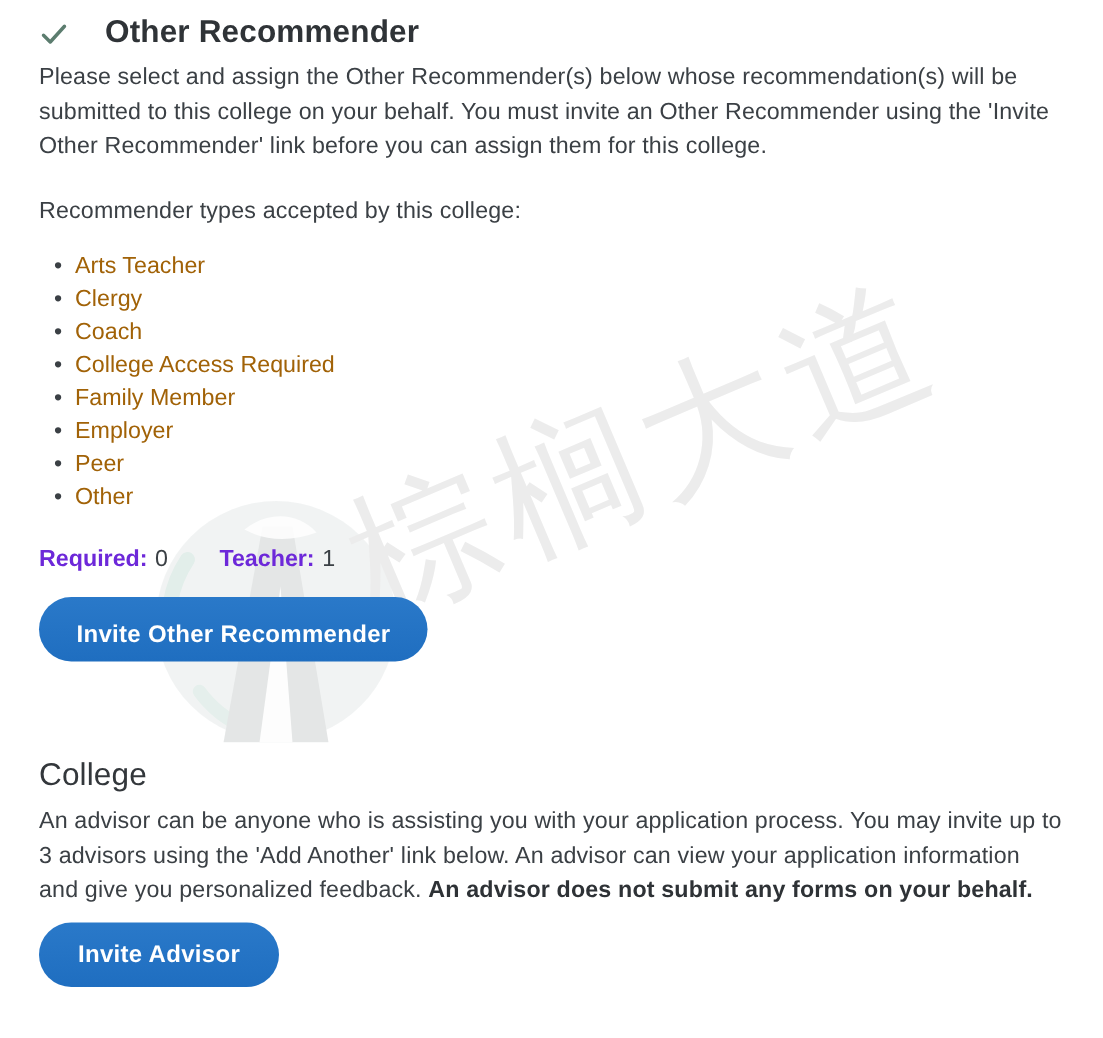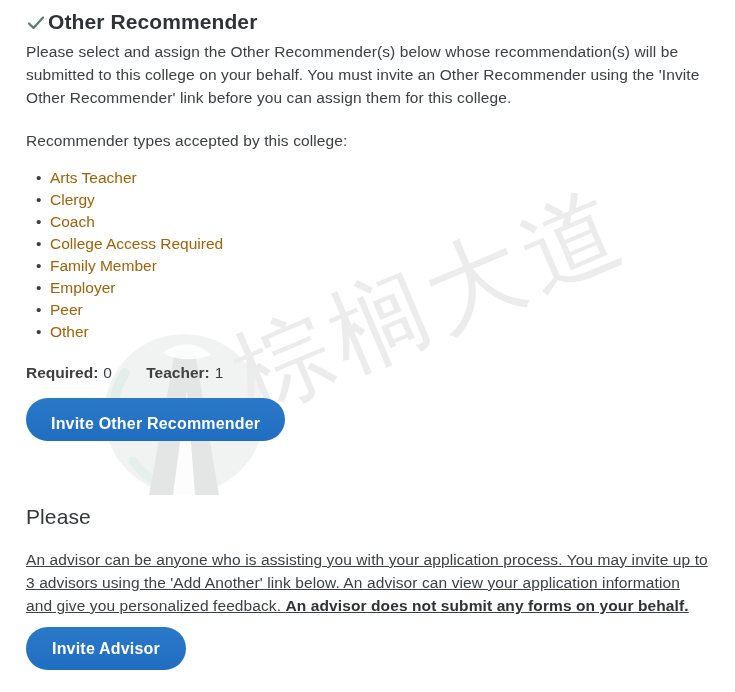--- a/index.html
+++ b/index.html
@@ -15,21 +15,21 @@
     position:absolute; left:430px; top:301px;
     transform:translate(-50%,-50%) rotate(-23deg);
     font-size:96px; line-height:1; letter-spacing:8px; white-space:nowrap;
     color:#ececec; font-weight:400;
   }
   .wm-logo { position:absolute; left:103px; top:333px; width:162px; height:162px; opacity:.65; }
 
   
   .content { position:relative; z-index:1; padding:10px 26px 0 26px; }
 
-  .section-head { display:flex; align-items:center; gap:2px; height:24px; }
+  .section-head { display:flex; align-items:center; gap:24px; height:24px; }
   .section-head .title { font-size:21px; font-weight:600; color:#2f3337; letter-spacing:.1px; }
   .check-icon { width:20px; height:20px; flex:0 0 auto; margin-top:2px; }
 
   .body-text {
     font-size:15.5px; line-height:23px; letter-spacing:.1px;
     color:#3b4045; margin:0; max-width:692px;
   }
   .p-intro { margin-top:6px; }
   .p-types { margin-top:20px; }
 
@@ -37,39 +37,39 @@
   ul.types li {
     position:relative; padding-left:24px; line-height:22px;
     font-size:15.5px; color:#a16207;
   }
   ul.types li::before {
     content:"\2022"; position:absolute; left:10px; top:0;
     color:#3b4045; font-size:15.5px;
   }
 
   .req-row { margin-top:21px; font-size:15.5px; line-height:18px; color:#3b4045; }
-  .req-row .lbl { font-weight:700; color:#404040; }
+  .req-row .lbl { font-weight:700; color:#6d28d9; }
   .req-row .val { margin-left:5px; }
   .req-row .opt-group { margin-left:30px; }
 
   .btn {
     display:inline-block; border:none; cursor:pointer;
     background:linear-gradient(#2a79c9,#1f6ec0);
     color:#ffffff; font-family:inherit; font-weight:700; font-size:16px;
     letter-spacing:.2px; height:43px; line-height:43px; padding:4px 25px;
     border-radius:22px;
   }
   .btn-invite-other { margin-top:16px; }
   .btn-invite-advisor { margin-top:10px; padding:0 26px; }
 
   .advisor-title {
     margin-top:63px; font-size:21px; font-weight:500; color:#33373b;
     line-height:26px; letter-spacing:.1px;
   }
-  .p-advisor { margin-top:18px;text-decoration:underline; }
+  .p-advisor { margin-top:6px; }
   .p-advisor .bold-part { font-weight:700; color:#2e3236; }
 </style>
 </head>
 <body>
 
 <div class="page">
 
   <div class="watermark-layer">
     <svg class="wm-logo" viewBox="0 0 162 162" xmlns="http://www.w3.org/2000/svg">
       <circle cx="81" cy="81" r="80" fill="#ebeeee"></circle>
@@ -108,20 +108,20 @@
     </ul>
 
     <div class="req-row">
       <span class="lbl">Required:</span><span class="val">0</span>
       <span class="opt-group"><span class="lbl">Teacher:</span><span class="val">1</span></span>
     </div>
 
     <button class="btn btn-invite-other">Invite Other Recommender</button>
 
     
-    <div class="advisor-title">Please</div>
+    <div class="advisor-title">College</div>
 
     <p class="body-text p-advisor"><span>An advisor can be anyone who is assisting you with your application process. You may invite up to 3 advisors using the 'Add Another' link below. An advisor can view your application information and give you personalized feedback. </span><span class="bold-part">An advisor does not submit any forms on your behalf.</span></p>
 
     <button class="btn btn-invite-advisor">Invite Advisor</button>
 
   </div>
 </div>
 
 </body></html>

